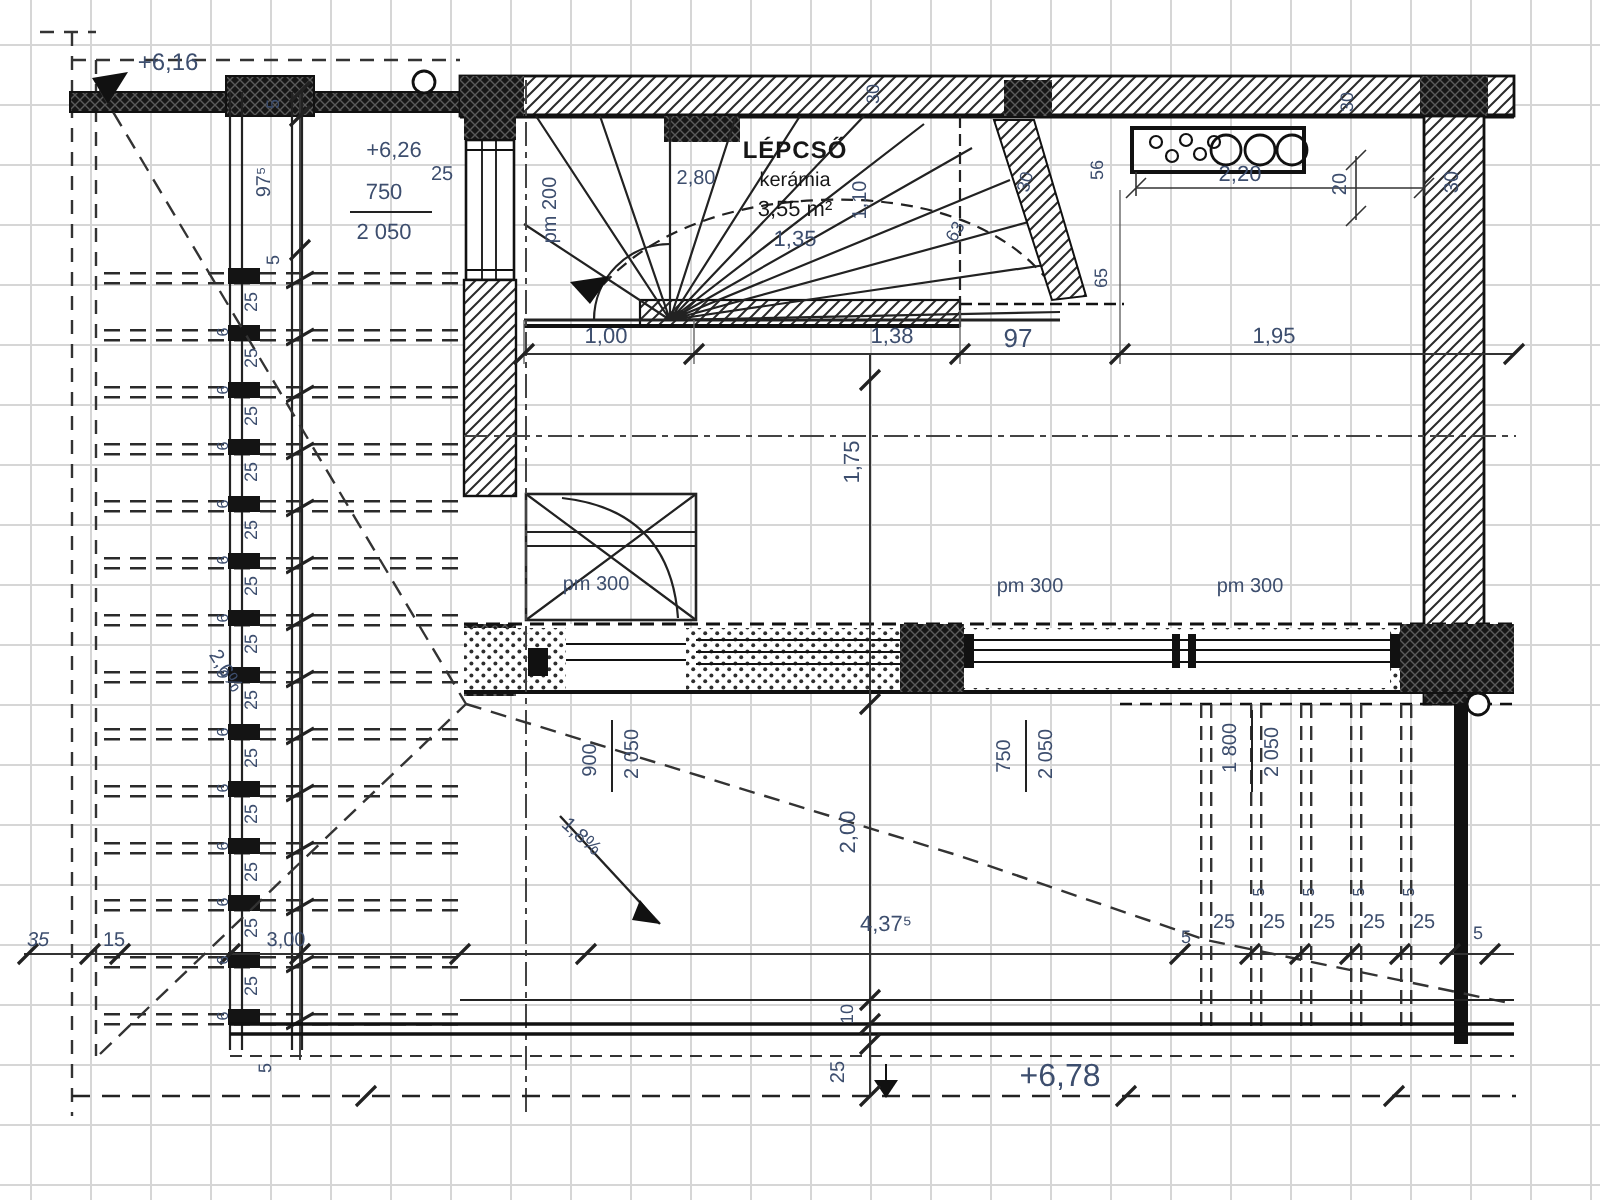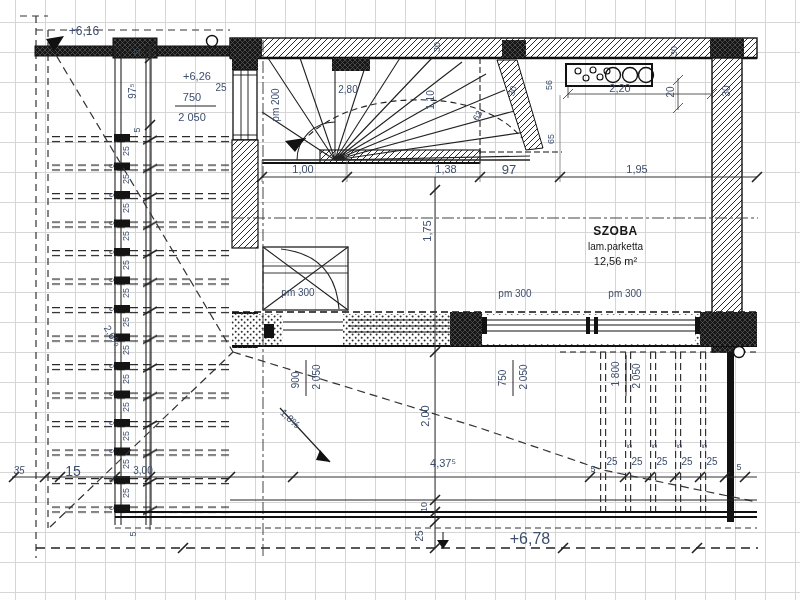--- a/index.html
+++ b/index.html
@@ -188,26 +188,27 @@
     <path d="M175 106 H216" stroke="#222" stroke-width="1"></path>
     <path d="M306 360 V396 M513 360 V396 M626 355 V396" stroke="#222" stroke-width="1"></path>
   </g>
 
   <g fill="#fff" stroke="#111" stroke-width="1.4">
     <circle cx="212" cy="41" r="5.5"></circle>
     <circle cx="739" cy="352" r="5.5"></circle>
   </g>
 </svg>
 
-
-<div class="room-label" style="left:568px;top:224px;width:95px;">
-  <div class="rname">SZOBA</div>
-  <div class="rfinish">lam.parketta</div>
-  <div class="rarea">12,56 m²</div>
+<div class="room-label" style="left:350px;top:68px;width:95px;">
+  <div class="rname">LÉPCSŐ</div>
+  <div class="rfinish">kerámia</div>
+  <div class="rarea">3,55 m²</div>
+  <div class="rextra">1,35</div>
 </div>
+
 
 <div style="position:absolute;left:0;top:0;width:800px;height:600px;">
       <span class="ann" style="left: 84px; top: 31px; font-size: 12px; transform: translate(-50%, -50%) rotate(0deg);">+6,16</span>
       <span class="ann" style="left: 197px; top: 76px; font-size: 11px; transform: translate(-50%, -50%) rotate(0deg);">+6,26</span>
       <span class="ann" style="left: 192px; top: 97px; font-size: 11px; transform: translate(-50%, -50%) rotate(0deg);">750</span>
       <span class="ann" style="left: 192px; top: 117px; font-size: 11px; transform: translate(-50%, -50%) rotate(0deg);">2 050</span>
       <span class="ann" style="left: 221px; top: 88px; font-size: 10px; transform: translate(-50%, -50%) rotate(0deg);">25</span>
       <span class="ann" style="left: 137px; top: 52px; font-size: 9px; transform: translate(-50%, -50%) rotate(-90deg);">5</span>
       <span class="ann" style="left: 133px; top: 91px; font-size: 10px; transform: translate(-50%, -50%) rotate(-90deg);">97⁵</span>
       <span class="ann" style="left: 137px; top: 130px; font-size: 9px; transform: translate(-50%, -50%) rotate(-90deg);">5</span>
@@ -232,21 +233,21 @@
       <span class="ann" style="left: 112px; top: 309px; font-size: 8px; transform: translate(-50%, -50%) rotate(-90deg);">6</span>
       <span class="ann" style="left: 112px; top: 337px; font-size: 8px; transform: translate(-50%, -50%) rotate(-90deg);">6</span>
       <span class="ann" style="left: 112px; top: 366px; font-size: 8px; transform: translate(-50%, -50%) rotate(-90deg);">6</span>
       <span class="ann" style="left: 112px; top: 394px; font-size: 8px; transform: translate(-50%, -50%) rotate(-90deg);">6</span>
       <span class="ann" style="left: 112px; top: 423px; font-size: 8px; transform: translate(-50%, -50%) rotate(-90deg);">6</span>
       <span class="ann" style="left: 112px; top: 451px; font-size: 8px; transform: translate(-50%, -50%) rotate(-90deg);">6</span>
       <span class="ann" style="left: 112px; top: 480px; font-size: 8px; transform: translate(-50%, -50%) rotate(-90deg);">6</span>
       <span class="ann" style="left: 112px; top: 508px; font-size: 8px; transform: translate(-50%, -50%) rotate(-90deg);">6</span>
       <span class="ann" style="left: 133px; top: 534px; font-size: 9px; transform: translate(-50%, -50%) rotate(-90deg);">5</span>
       <span class="ann" style="left: 19px; top: 471px; font-size: 10px; transform: translate(-50%, -50%) rotate(0deg); font-style: italic;">35</span>
-      <span class="ann" style="left: 57px; top: 471px; font-size: 14px; transform: translate(-50%, -50%) rotate(0deg); margin-left: 16px;">15</span>
+      <span class="ann" style="left: 57px; top: 471px; font-size: 10px; transform: translate(-50%, -50%) rotate(0deg);">15</span>
       <span class="ann" style="left: 143px; top: 471px; font-size: 10px; transform: translate(-50%, -50%) rotate(0deg);">3,00</span>
       <span class="ann" style="left: 348px; top: 90px; font-size: 10px; transform: translate(-50%, -50%) rotate(0deg);">2,80</span>
       <span class="ann" style="left: 276px; top: 105px; font-size: 10px; transform: translate(-50%, -50%) rotate(-90deg);">pm 200</span>
       <span class="ann" style="left: 431px; top: 100px; font-size: 10px; transform: translate(-50%, -50%) rotate(-90deg);">1,10</span>
       <span class="ann" style="left: 437px; top: 47px; font-size: 9px; transform: translate(-50%, -50%) rotate(-90deg);">30</span>
       <span class="ann" style="left: 513px; top: 91px; font-size: 9px; transform: translate(-50%, -50%) rotate(-75deg);">30</span>
       <span class="ann" style="left: 478px; top: 116px; font-size: 9px; transform: translate(-50%, -50%) rotate(-60deg);">63</span>
       <span class="ann" style="left: 549px; top: 85px; font-size: 9px; transform: translate(-50%, -50%) rotate(-90deg);">56</span>
       <span class="ann" style="left: 551px; top: 139px; font-size: 9px; transform: translate(-50%, -50%) rotate(-90deg);">65</span>
       <span class="ann" style="left: 620px; top: 88px; font-size: 11px; transform: translate(-50%, -50%) rotate(0deg);">2,20</span>

